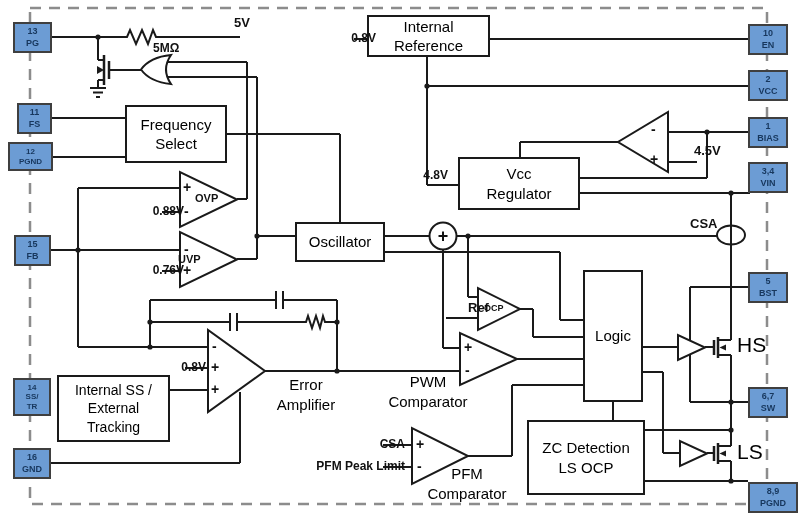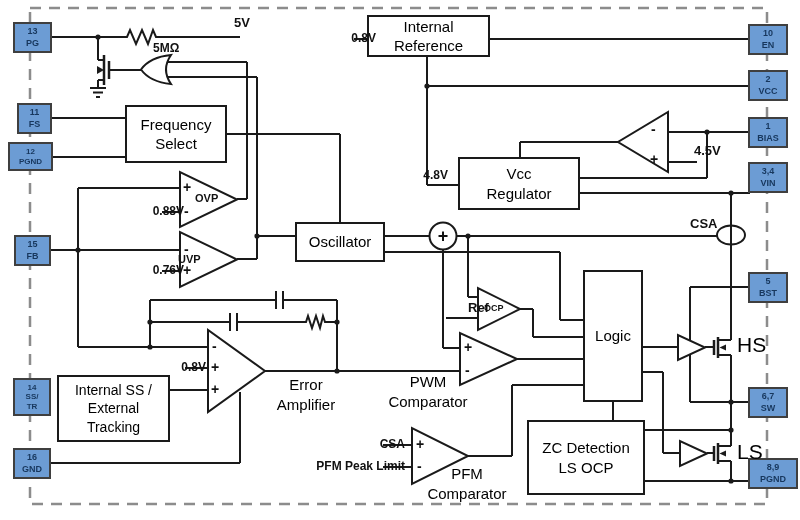--- a/index.html
+++ b/index.html
@@ -163,21 +163,21 @@
     <span>VIN</span>
   </div>
   <div class="pin" style="left:748px;top:272px;width:40px;height:31px">
     <span>5</span>
     <span>BST</span>
   </div>
   <div class="pin" style="left:748px;top:387px;width:40px;height:31px">
     <span>6,7</span>
     <span>SW</span>
   </div>
-  <div class="pin" style="left:748px;top:458px;width:50px;height:31px">
+  <div class="pin" style="left:748px;top:482px;width:50px;height:31px">
     <span>8,9</span>
     <span>PGND</span>
   </div>
 
   <div class="box" style="left:367px;top:15px;width:123px;height:42px">
     <span>Internal</span>
     <span>Reference</span>
   </div>
   <div class="box" style="left:125px;top:105px;width:102px;height:58px">
     <span>Frequency</span>

